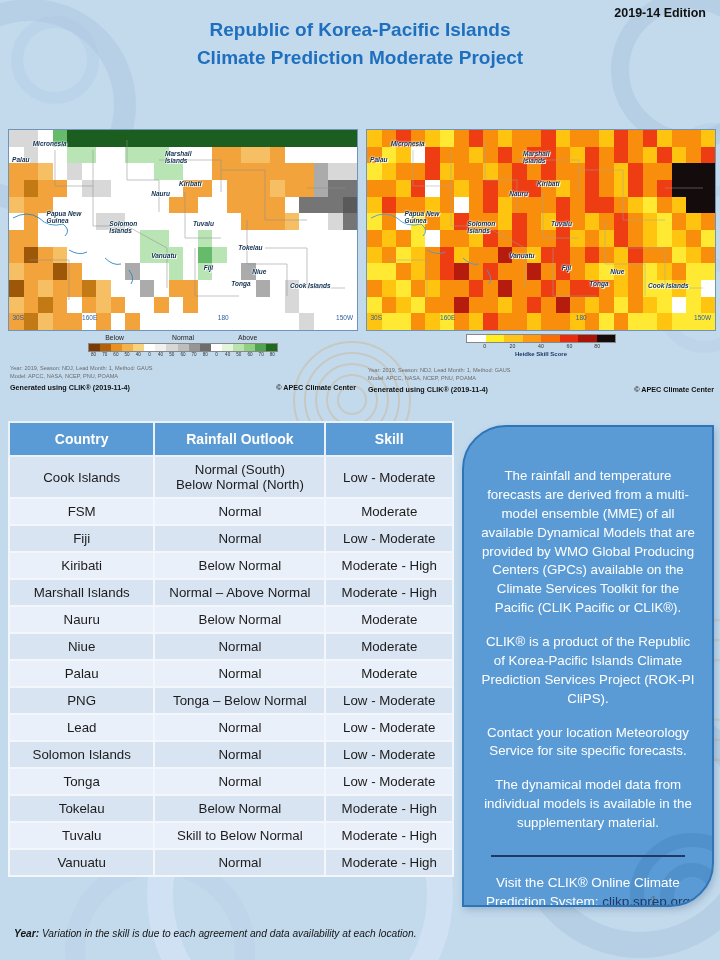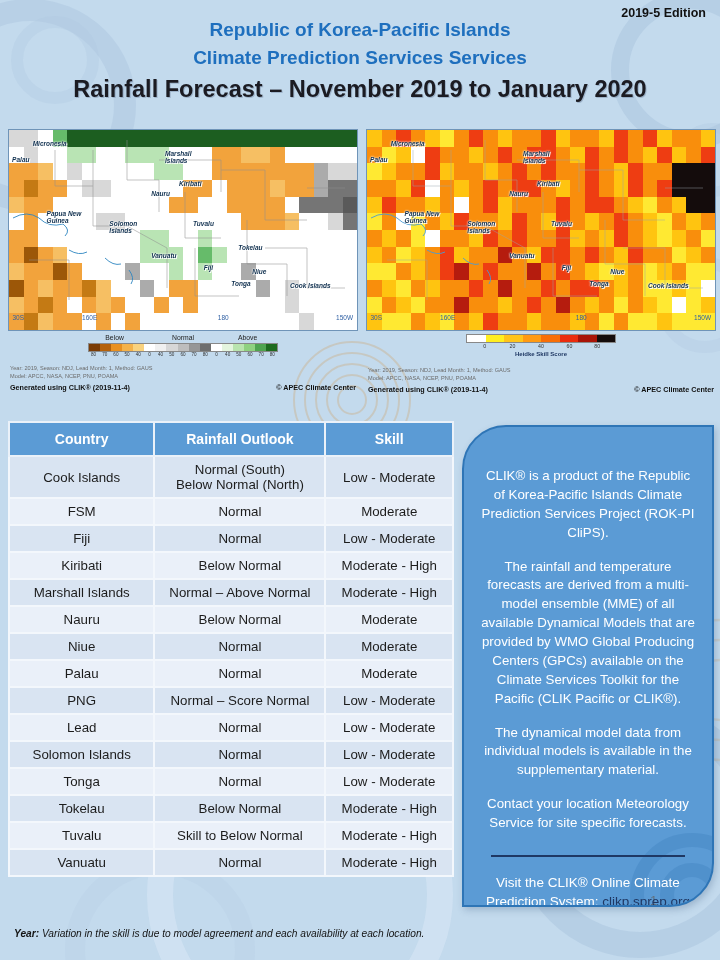--- a/index.html
+++ b/index.html
@@ -109,25 +109,24 @@
         <circle cx="352" cy="400" r="58"></circle>
       </g>
       <g stroke="#cf9f63" stroke-width="2.5" opacity="0.22">
         <circle cx="720" cy="690" r="30"></circle>
           <circle cx="720" cy="690" r="50"></circle>
           <circle cx="720" cy="690" r="70"></circle>
       </g>
     </g>
   </svg>
 
-  <div class="edition">2019-5 Edition</div>
+  <div class="edition">2019-14 Edition</div>
   <div class="titles">
     <div class="title-blue">Republic of Korea-Pacific Islands</div>
-    <div class="title-blue">Climate Prediction Services Services</div>
-    <div class="title-dark">Rainfall Forecast – November 2019 to January 2020</div>
+    <div class="title-blue">Climate Prediction Moderate Project</div>
   </div>
 
   <div class="maps-row">
 
     <div class="map-panel">
       <div class="map-box">
         <div class="mapgrid" id="grid1">
             <div style="background: rgb(216, 216, 216);"></div>
             <div style="background: rgb(216, 216, 216);"></div>
             <div style="background: rgb(255, 255, 255);"></div>
@@ -951,21 +950,21 @@
         <tr class="r-odd">
           <td>Palau</td>
           <td>
             <div>Normal</div>
           </td>
           <td>Moderate</td>
         </tr>
         <tr class="r-even">
           <td>PNG</td>
           <td>
-            <div>Normal – Score Normal</div>
+            <div>Tonga – Below Normal</div>
           </td>
           <td>Low - Moderate</td>
         </tr>
         <tr class="r-odd">
           <td>Lead</td>
           <td>
             <div>Normal</div>
           </td>
           <td>Low - Moderate</td>
         </tr>
@@ -1001,35 +1000,35 @@
           <td>Vanuatu</td>
           <td>
             <div>Normal</div>
           </td>
           <td>Moderate - High</td>
         </tr>
       </tbody>
   </table>
 
   <div class="table-note">
-    <span class="bold-label">Year:</span><span> Variation in the skill is due to model agreement and each availability at each location.</span>
+    <span class="bold-label">Year:</span><span> Variation in the skill is due to each agreement and data availability at each location.</span>
   </div>
 
   <div class="infobox">
     <svg class="box-swirl" width="180" height="160" viewBox="0 0 180 160">
       <g fill="none" stroke="#3d7fbd" stroke-width="14">
         <circle cx="120" cy="100" r="55"></circle>
           <circle cx="120" cy="100" r="25"></circle>
       </g>
     </svg>
     <div id="infobox-paragraphs">
+        <p>The rainfall and temperature forecasts are derived from a multi-model ensemble (MME) of all available Dynamical Models that are provided by WMO Global Producing Centers (GPCs) available on the Climate Services Toolkit for the Pacific (CLIK Pacific or CLIK®).</p>
         <p>CLIK® is a product of the Republic of Korea-Pacific Islands Climate Prediction Services Project (ROK-PI CliPS).</p>
-        <p>The rainfall and temperature forecasts are derived from a multi-model ensemble (MME) of all available Dynamical Models that are provided by WMO Global Producing Centers (GPCs) available on the Climate Services Toolkit for the Pacific (CLIK Pacific or CLIK®).</p>
+        <p>Contact your location Meteorology Service for site specific forecasts.</p>
         <p>The dynamical model data from individual models is available in the supplementary material.</p>
-        <p>Contact your location Meteorology Service for site specific forecasts.</p>
       </div>
     <hr class="divider">
     <div class="visit">
       <span>Visit the CLIK® Online Climate Prediction System: </span><a href="#">clikp.sprep.org</a>
     </div>
   </div>
 
   <div class="page-number">1</div>
 </div>
 

